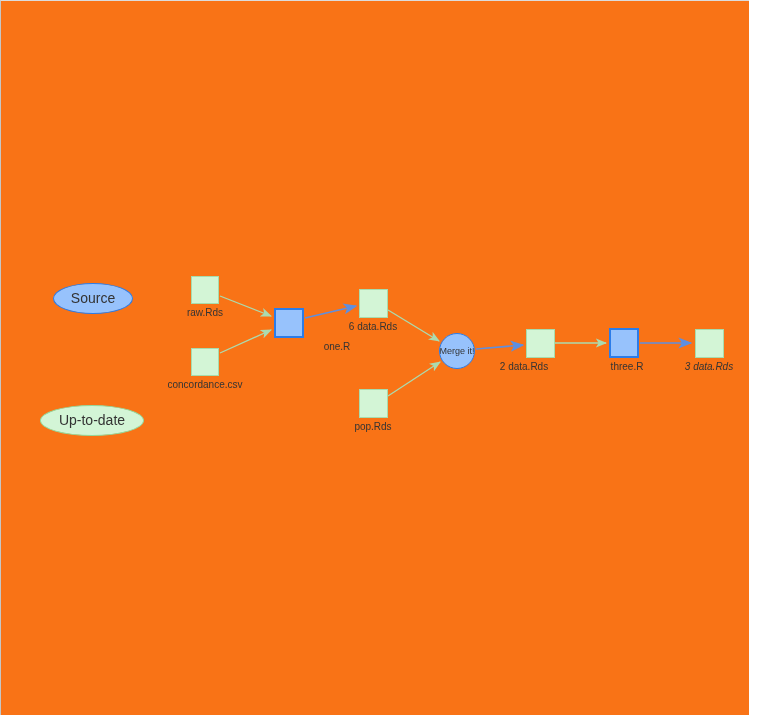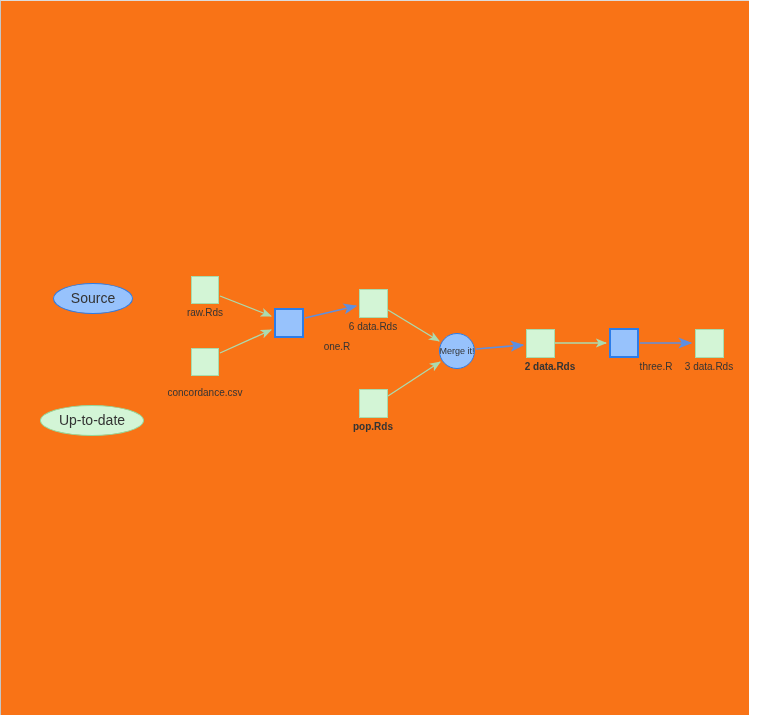--- a/index.html
+++ b/index.html
@@ -122,32 +122,32 @@
         <line x1="639" y1="342" x2="690" y2="342" stroke="#5E8FE0" stroke-width="1.6" marker-end="url(#arrow-source)"></line>
       </svg>
     <div id="legend-layer">
         <div class="legend-node source" style="left: 52px; top: 281.5px; width: 80px; height: 31px;">Source</div>
         <div class="legend-node up-to-date" style="left: 39px; top: 387.5px; width: 104px; height: 31px; margin-top: 16px;">Up-to-date</div>
       </div>
     <div id="nodes-layer">
         <div class="node square-up-to-date" style="left: 190px; top: 275px; width: 28px; height: 28px;"></div>
         <div class="node-label" style="left: 204px; top: 306px;">raw.Rds</div>
         <div class="node square-up-to-date" style="left: 190px; top: 347px; width: 28px; height: 28px;"></div>
-        <div class="node-label" style="left: 204px; top: 386px;">concordance.csv</div>
+        <div class="node-label" style="left: 204px; top: 378px;">concordance.csv</div>
         <div class="node square-source" style="left: 273px; top: 307px; width: 30px; height: 30px;"></div>
         <div class="node-label" style="left: 288px; top: 340px; margin-left: 48px;">one.R</div>
         <div class="node square-up-to-date" style="left: 357.5px; top: 287.5px; width: 29px; height: 29px;"></div>
         <div class="node-label" style="left: 372px; top: 319.5px;">6 data.Rds</div>
         <div class="node circle-source" style="left: 438px; top: 332px; width: 36px; height: 36px;">
           <span class="circle-inner-label">Merge it!</span>
         </div>
         <div class="node square-up-to-date" style="left: 357.5px; top: 387.5px; width: 29px; height: 29px;"></div>
-        <div class="node-label" style="left: 372px; top: 419.5px; font-weight: bold;">pop.Rds</div>
+        <div class="node-label" style="left: 372px; top: 419.5px;">pop.Rds</div>
         <div class="node square-up-to-date" style="left: 524.5px; top: 327.5px; width: 29px; height: 29px;"></div>
-        <div class="node-label" style="left: 549px; top: 359.5px; font-weight: bold;">2 data.Rds</div>
+        <div class="node-label" style="left: 523px; top: 359.5px;">2 data.Rds</div>
         <div class="node square-source" style="left: 608px; top: 327px; width: 30px; height: 30px;"></div>
-        <div class="node-label" style="left: 655px; top: 360px;">three.R</div>
+        <div class="node-label" style="left: 626px; top: 360px;">three.R</div>
         <div class="node square-up-to-date" style="left: 693.5px; top: 327.5px; width: 29px; height: 29px;"></div>
-        <div class="node-label" style="left: 708px; top: 359.5px;">3 data.Rds</div>
+        <div class="node-label" style="left: 708px; top: 359.5px; font-style: italic;">3 data.Rds</div>
       </div>
   </div>
   <div id="resize-grip"></div>
 </div>
 
 </body></html>

